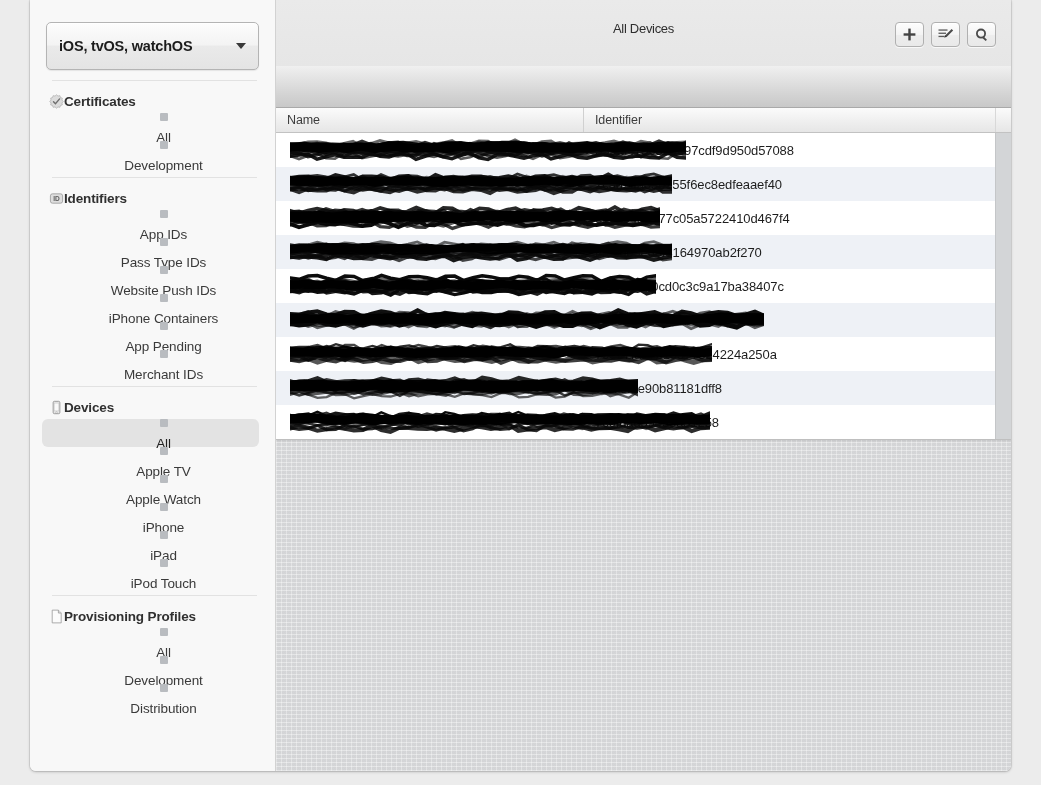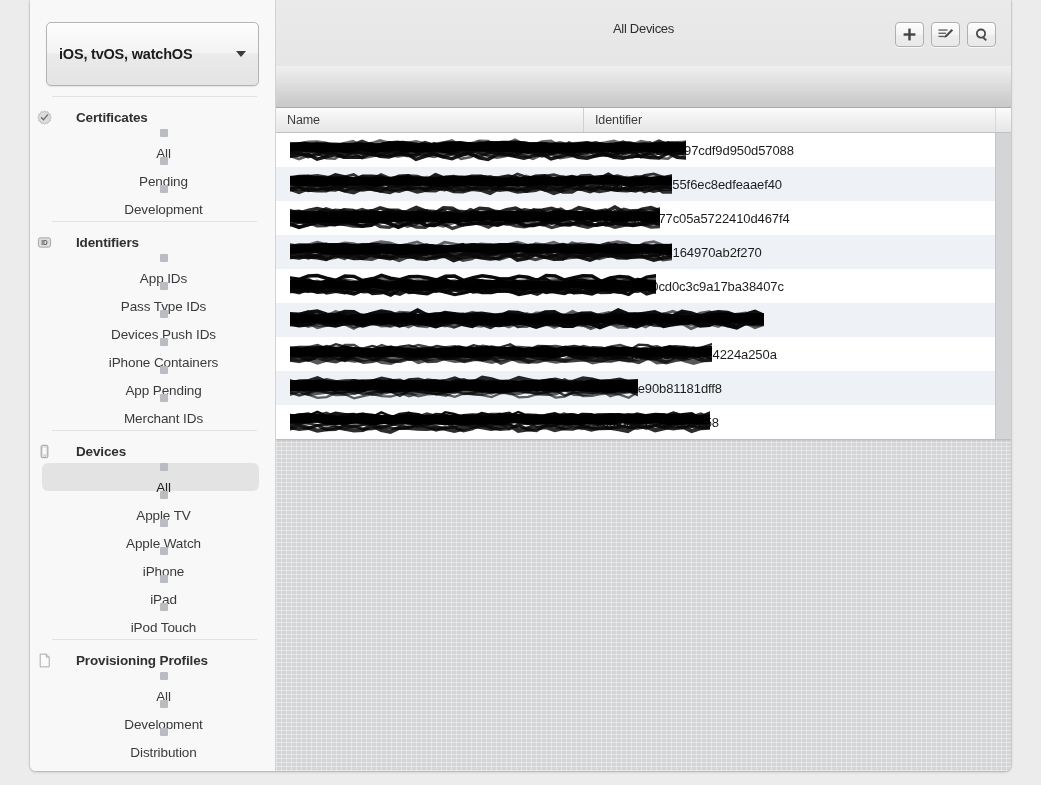--- a/index.html
+++ b/index.html
@@ -45,21 +45,21 @@
   }
   .popup-button {
     position: relative;
     height: 30px;
     border-radius: 5px;
     border: 1px solid #b4b4b4;
     background: linear-gradient(to bottom, #fdfdfd 0%, #f3f3f3 48%, #eaeaea 50%, #e4e4e4 100%);
     box-shadow: 0 1px 1px rgba(0,0,0,0.08), inset 0 1px 0 rgba(255,255,255,0.9);
     display: flex;
     align-items: center;
-    padding: 16px 12px;
+    padding: 8px 12px;
     cursor: default;
   }
   .popup-label {
     font-size: 14.5px;
     font-weight: bold;
     color: #1c1c1c;
     letter-spacing: -0.2px;
     flex: 1;
     white-space: nowrap;
   }
@@ -77,22 +77,22 @@
   }
   .nav-group { margin-bottom: 2px; }
   .group-sep {
     height: 1px;
     background: #e2e2e2;
     margin: 8px 18px 8px 22px;
   }
   .group-header {
     display: flex;
     align-items: center;
-    padding: 4px 0 4px 6px;
-    gap: 24px;
+    padding: 4px 0 4px 18px;
+    gap: 0;
   }
   .group-title {
     font-size: 13.5px;
     font-weight: bold;
     color: #303030;
     letter-spacing: -0.15px;
   }
   .gicon {
     width: 16px; height: 16px;
     display: inline-flex;
@@ -294,24 +294,20 @@
               </svg>
             </span>
             <span class="group-title">Certificates</span>
           </div>
           <div class="nav-item">
             <span class="bullet"></span>
             <span class="nav-label">All</span>
           </div>
           <div class="nav-item">
             <span class="bullet"></span>
-            <span class="nav-label">Pending</span>
-          </div>
-          <div class="nav-item">
-            <span class="bullet"></span>
             <span class="nav-label">Development</span>
           </div>
         </div>
         <div class="nav-group">
           <div class="group-sep"></div>
           <div class="group-header">
             <span class="gicon">
               <svg width="15" height="15" viewBox="0 0 16 16">
                 <rect x="1.5" y="3" width="13" height="10" rx="2.2" fill="#dedede" stroke="#9d9d9d" stroke-width="0.9"></rect>
                 <text x="8" y="11.1" font-size="7" font-family="Liberation Sans, sans-serif" font-weight="bold" fill="#5c5c5c" text-anchor="middle">ID</text>
@@ -322,21 +318,21 @@
           <div class="nav-item">
             <span class="bullet"></span>
             <span class="nav-label">App IDs</span>
           </div>
           <div class="nav-item">
             <span class="bullet"></span>
             <span class="nav-label">Pass Type IDs</span>
           </div>
           <div class="nav-item">
             <span class="bullet"></span>
-            <span class="nav-label">Devices Push IDs</span>
+            <span class="nav-label">Website Push IDs</span>
           </div>
           <div class="nav-item">
             <span class="bullet"></span>
             <span class="nav-label">iPhone Containers</span>
           </div>
           <div class="nav-item">
             <span class="bullet"></span>
             <span class="nav-label">App Pending</span>
           </div>
           <div class="nav-item">

